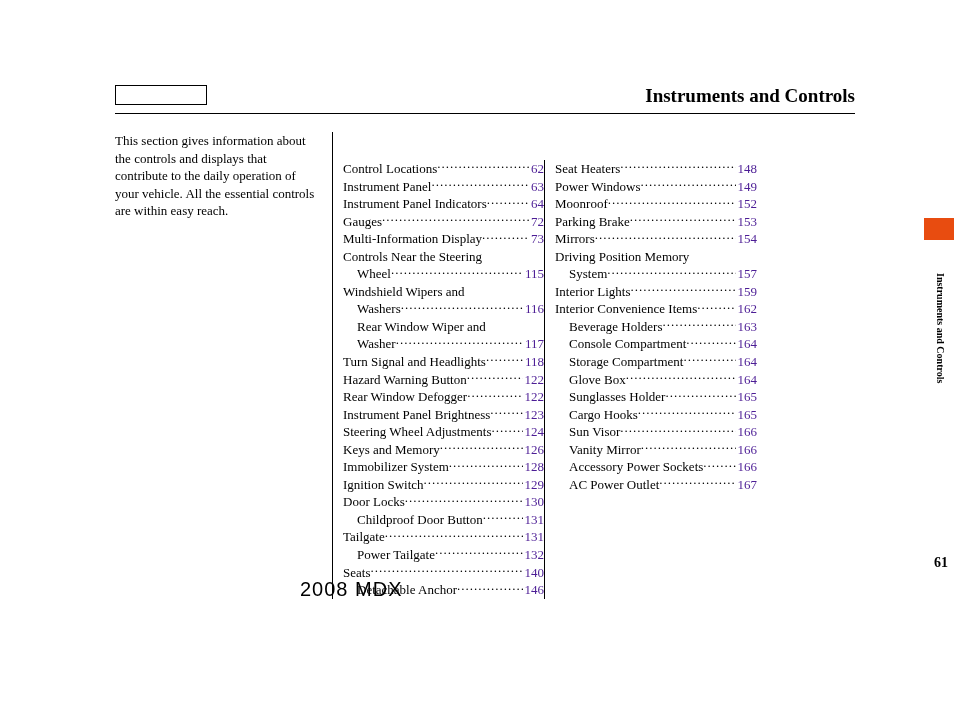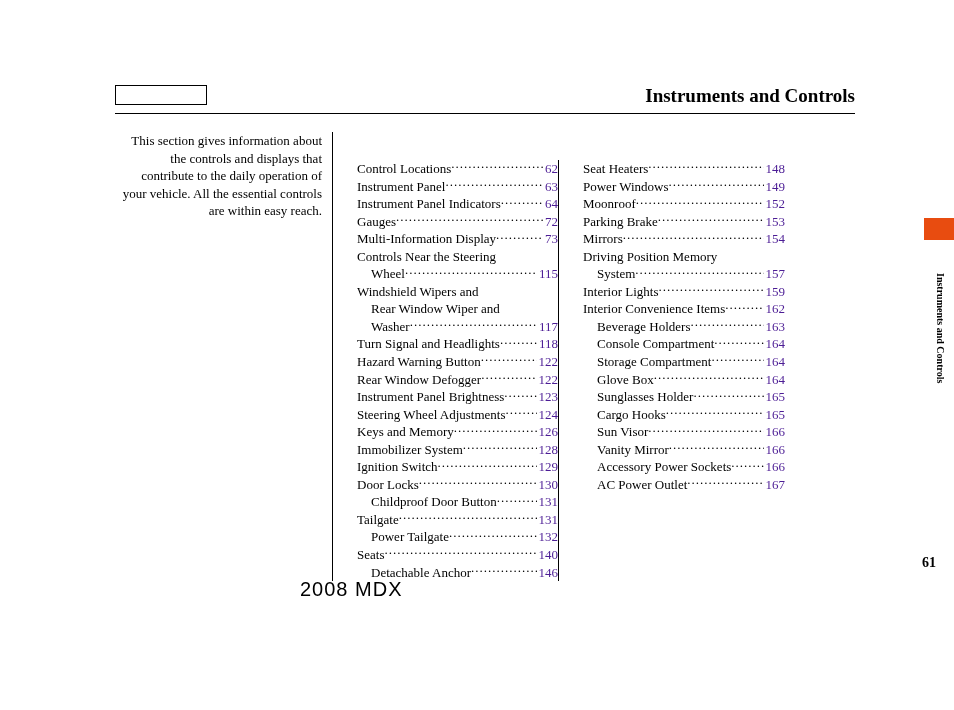--- a/index.html
+++ b/index.html
@@ -33,22 +33,21 @@
     padding-bottom: 6px;
     margin-bottom: 18px;
     text-align: right;
   }
   .title {
     font-size: 19px;
     font-weight: bold;
   }
   .columns {
     display: flex;
-    gap: 14px;
-    text-align: right;
+    gap: 0;
   }
   .col-intro {
     width: 218px;
     padding-right: 10px;
     border-right: 1px solid #000;
     box-sizing: border-box;
     line-height: 1.35;
     font-family: Georgia, serif;
   }
   .col-toc {
@@ -106,21 +105,21 @@
     width: 12px;
     height: 160px;
     font-size: 10px;
     font-weight: bold;
     writing-mode: vertical-rl;
     text-align: center;
     font-family: Georgia, serif;
   }
   .page-number {
     position: absolute;
-    right: 18px;
+    right: 6px;
     top: 555px;
     font-size: 14px;
     font-weight: bold;
   }
   .footer {
     position: absolute;
     left: 300px;
     top: 578px;
     font-size: 20px;
     font-family: Arial, sans-serif;
@@ -169,20 +168,25 @@
         </div>
         <div class="toc-line indent1">
           <span class="toc-label">Wheel</span>
           <span class="toc-dots"></span>
           <span class="toc-page">115</span>
         </div>
         <div class="toc-line">
           <span class="toc-label">Windshield Wipers and</span>
         </div>
         <div class="toc-line indent1">
+          <span class="toc-label">Washers</span>
+          <span class="toc-dots"></span>
+          <span class="toc-page">116</span>
+        </div>
+        <div class="toc-line indent1">
           <span class="toc-label">Rear Window Wiper and</span>
         </div>
         <div class="toc-line indent1">
           <span class="toc-label">Washer</span>
           <span class="toc-dots"></span>
           <span class="toc-page">117</span>
         </div>
         <div class="toc-line">
           <span class="toc-label">Turn Signal and Headlights</span>
           <span class="toc-dots"></span>

